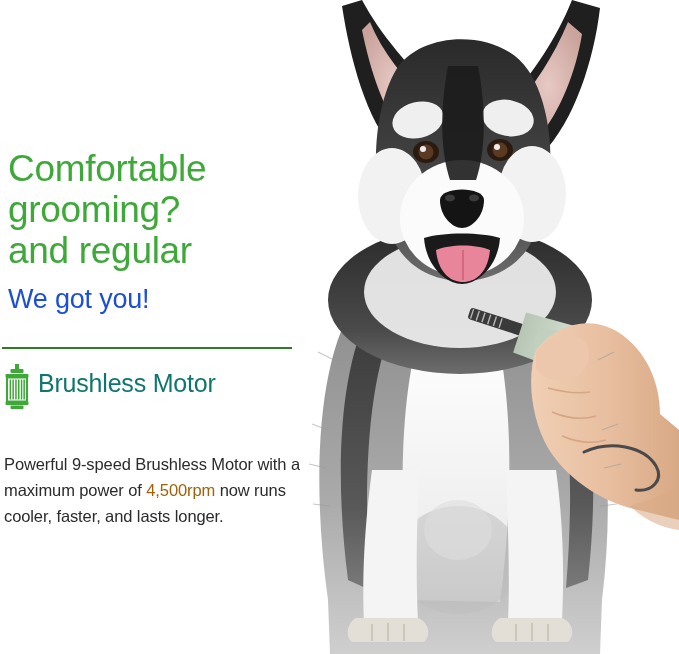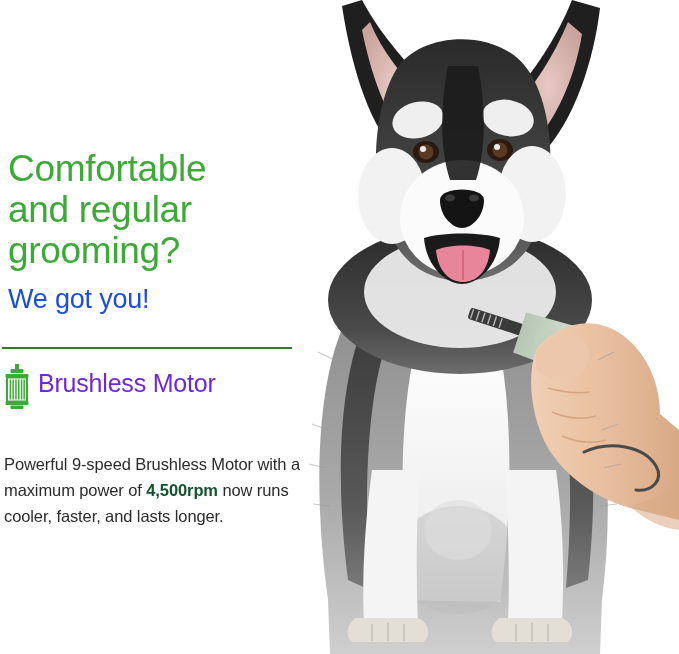--- a/index.html
+++ b/index.html
@@ -37,51 +37,51 @@
   }
 
   .feature-row{
     position:absolute;left:2px;top:362px;width:300px;height:48px;
   }
   .motor-icon{
     position:absolute;left:2px;top:2px;width:26px;height:46px;
   }
   .feature-title{
     position:absolute;left:36px;top:6px;
-    color:#6d28d9;
+    color:#0f766e;
     font-size:25px;line-height:30px;letter-spacing:-0.2px;
     white-space:nowrap;
   }
 
   .body-copy{
     position:absolute;left:4px;top:434px;width:306px;
     color:#2b2b2b;
     font-size:16.5px;line-height:26px;
     letter-spacing:-0.1px;
   }
-  .body-copy .hl{color:#14532d;font-weight:bold;}
+  .body-copy .hl{color:#a16207;font-weight:normal;}
 
   
   .photo{
     position:absolute;left:300px;top:0;width:379px;height:654px;
     overflow:hidden;background:#ffffff;
   }
   .photo svg{display:block;width:379px;height:654px;}
 </style>
 </head>
 <body>
 
 <div id="stage">
 
   <div class="left-col">
 
     <div class="headline">
       <span class="l">Comfortable</span>
+      <span class="l">grooming?</span>
       <span class="l">and regular</span>
-      <span class="l">grooming?</span>
     </div>
 
     <div class="subhead">We got you!</div>
 
     <div class="divider"></div>
 
     <div class="feature-row">
       <span class="motor-icon">
         <svg viewBox="0 0 26 46" xmlns="http://www.w3.org/2000/svg">
 

